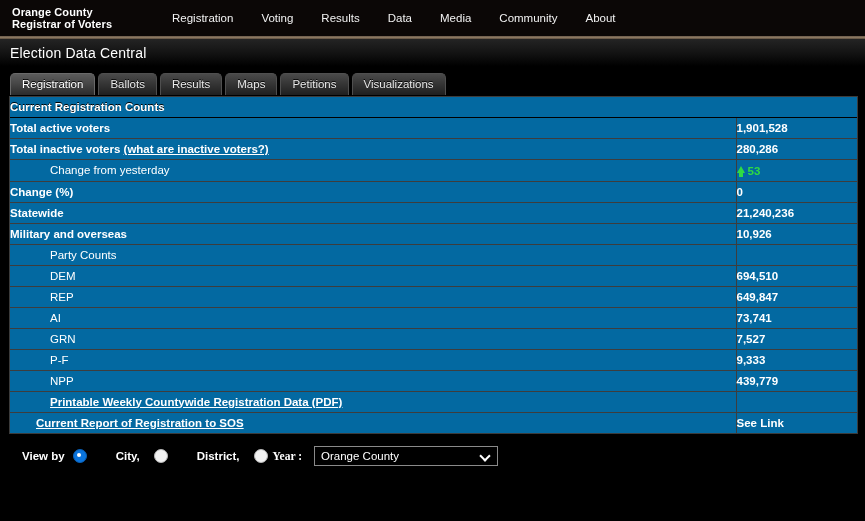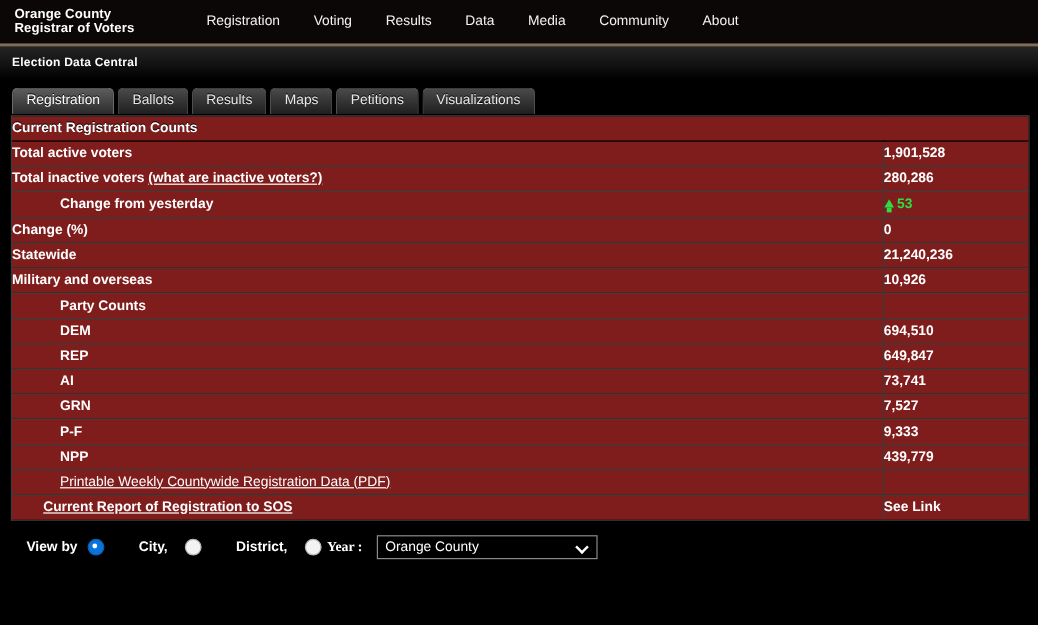--- a/index.html
+++ b/index.html
@@ -56,22 +56,22 @@
   
   .titleband {
     height: 27px;
     background: linear-gradient(to bottom, #242424 0%, #121212 55%, #000000 100%);
     display: flex;
     align-items: center;
     border-bottom: 1px solid #000;
   }
   .titleband h1 {
     margin: 0 0 0 10px;
-    font-size: 10px;
-    font-weight: bold;
+    font-size: 14px;
+    font-weight: normal;
     color: #ffffff;
     letter-spacing: 0.2px;
   }
 
   
   .tabstrip {
     height: 26px;
     background: #000;
     padding: 2px 0 0 10px;
     display: flex;
@@ -123,26 +123,26 @@
     text-shadow: 0 -1px 0 #000;
   }
   table.reg td {
     font-size: 11.5px;
     color: #ffffff;
     border-top: 1px solid #3d3d3d;
     border-right: 1px solid #3d3d3d;
     padding: 4px 0 4px 0;
     height: 12px;
     vertical-align: middle;
-    background: #7f1d1d;
+    background: #0369a1;
   }
   table.reg td:last-child { border-right: none; }
   td.lbl   { padding-left: 24px; font-weight: bold; }
-  td.lbl.indent { padding-left: 40px; font-weight: bold; }
-  td.lbl.link  { padding-left: 40px; font-weight: normal; }
+  td.lbl.indent { padding-left: 40px; font-weight: normal; }
+  td.lbl.link  { padding-left: 40px; font-weight: bold; }
   td.lbl.link2 { padding-left: 26px; font-weight: bold; }
   td.val   { padding-left: 22px; font-weight: bold; }
   .lnk {
     color: #ffffff;
     text-decoration: underline;
     cursor: pointer;
   }
   .delta {
     color: #2fdb43;
     font-weight: bold;

